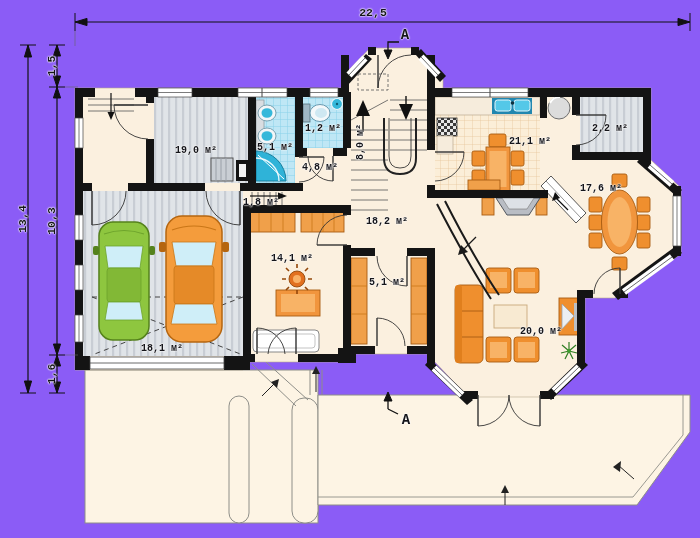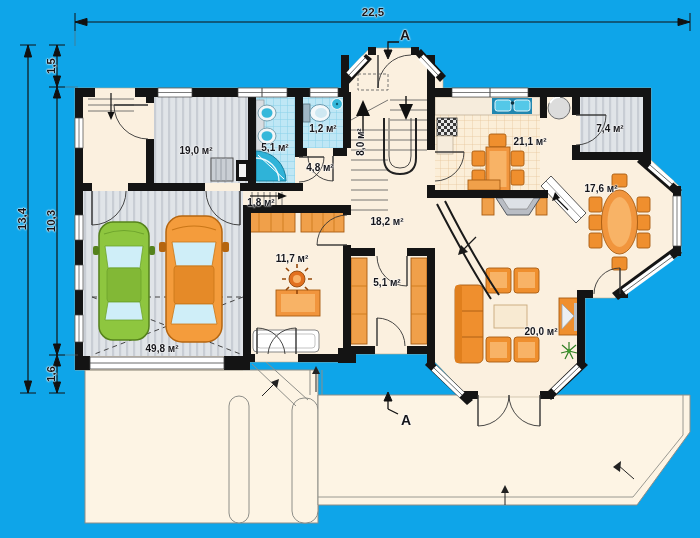--- a/index.html
+++ b/index.html
@@ -1,17 +1,17 @@
 <!DOCTYPE html>
 <html><head>
 <meta charset="utf-8">
 <style>
   html,body{margin:0;padding:0;background:#ffffff;}
-  .stage{position:relative;width:700px;height:538px;background:#0ea5e9;overflow:hidden;
-         font-family:Liberation Sans, sans-serif;}
+  .stage{position:relative;width:700px;height:538px;background:#8b5cf6;overflow:hidden;
+         font-family:Liberation Mono, monospace;}
   .stage svg{position:absolute;left:0;top:0;}
   .lbl{position:absolute;transform:translate(-50%,-50%);font-weight:700;font-size:10px;
        color:#15151a;white-space:nowrap;letter-spacing:0px;
        text-shadow:0 0 2px #fff,0 0 2px #fff,0 0 1px #fff;}
   .lbl.rot{transform:translate(-50%,-50%) rotate(-90deg);}
   .lbl.dim{font-size:11.5px;}
   .lbl.sec{font-size:14px;font-weight:800;}
 </style>
 </head>
 <body>
@@ -483,21 +483,21 @@
 <div class="lbl dim rot" style="left:51px;top:374px">1,6</div>
 <div class="lbl sec" style="left:405px;top:35px">A</div>
 <div class="lbl sec" style="left:406px;top:420px">A</div>
 
 <div class="lbl" style="left:196px;top:150px">19,0 м²</div>
 <div class="lbl" style="left:275px;top:147px">5,1 м²</div>
 <div class="lbl" style="left:323px;top:128px">1,2 м²</div>
 <div class="lbl" style="left:320px;top:167px">4,8 м²</div>
 <div class="lbl rot" style="left:360px;top:142px">8,0 м²</div>
 <div class="lbl" style="left:530px;top:141px">21,1 м²</div>
-<div class="lbl" style="left:610px;top:128px">7,4 м²</div>
+<div class="lbl" style="left:610px;top:128px">2,2 м²</div>
 <div class="lbl" style="left:601px;top:188px">17,6 м²</div>
 <div class="lbl" style="left:387px;top:221px">18,2 м²</div>
-<div class="lbl" style="left:292px;top:258px">11,7 м²</div>
+<div class="lbl" style="left:292px;top:258px">14,1 м²</div>
 <div class="lbl" style="left:387px;top:282px">5,1 м²</div>
 <div class="lbl" style="left:541px;top:331px">20,0 м²</div>
-<div class="lbl" style="left:162px;top:348px">49,8 м²</div>
+<div class="lbl" style="left:162px;top:348px">18,1 м²</div>
 <div class="lbl" style="left:261px;top:202px">1,8 м²</div>
 </div>
 
 </body></html>

